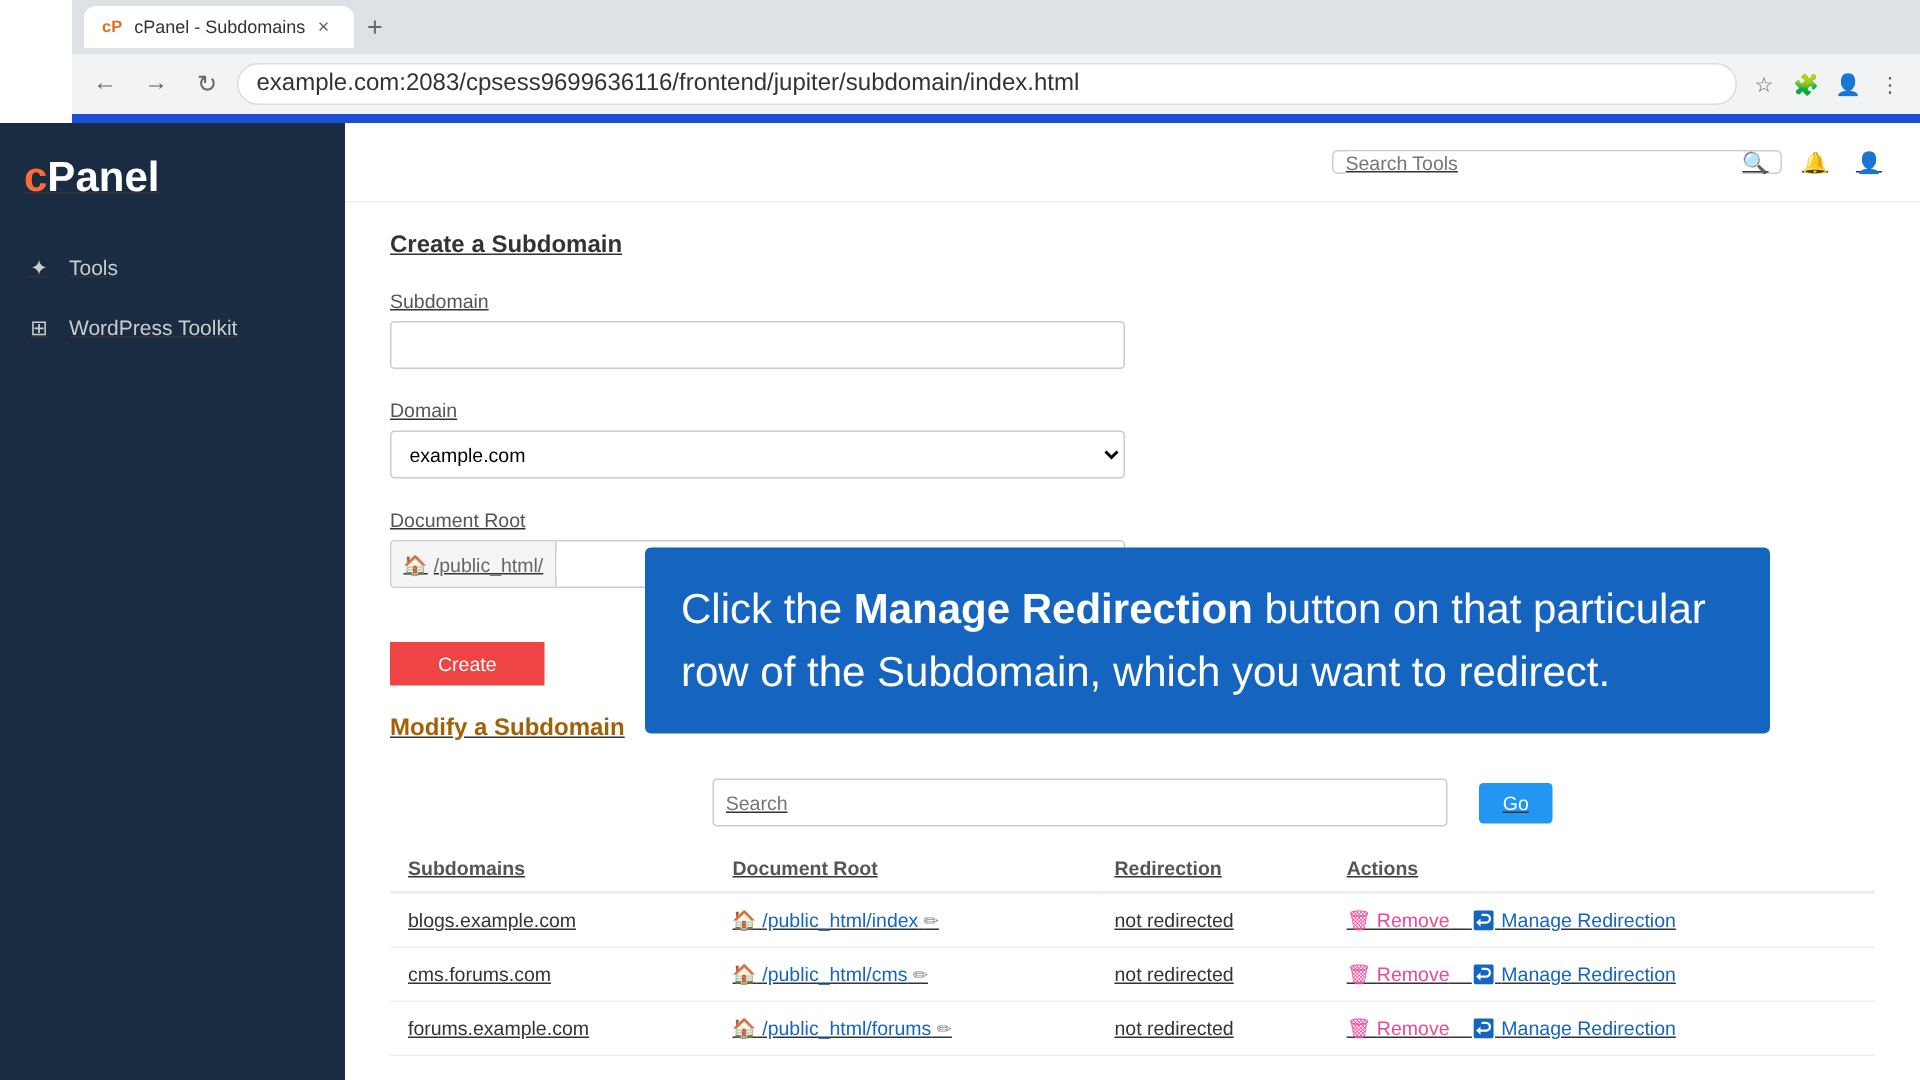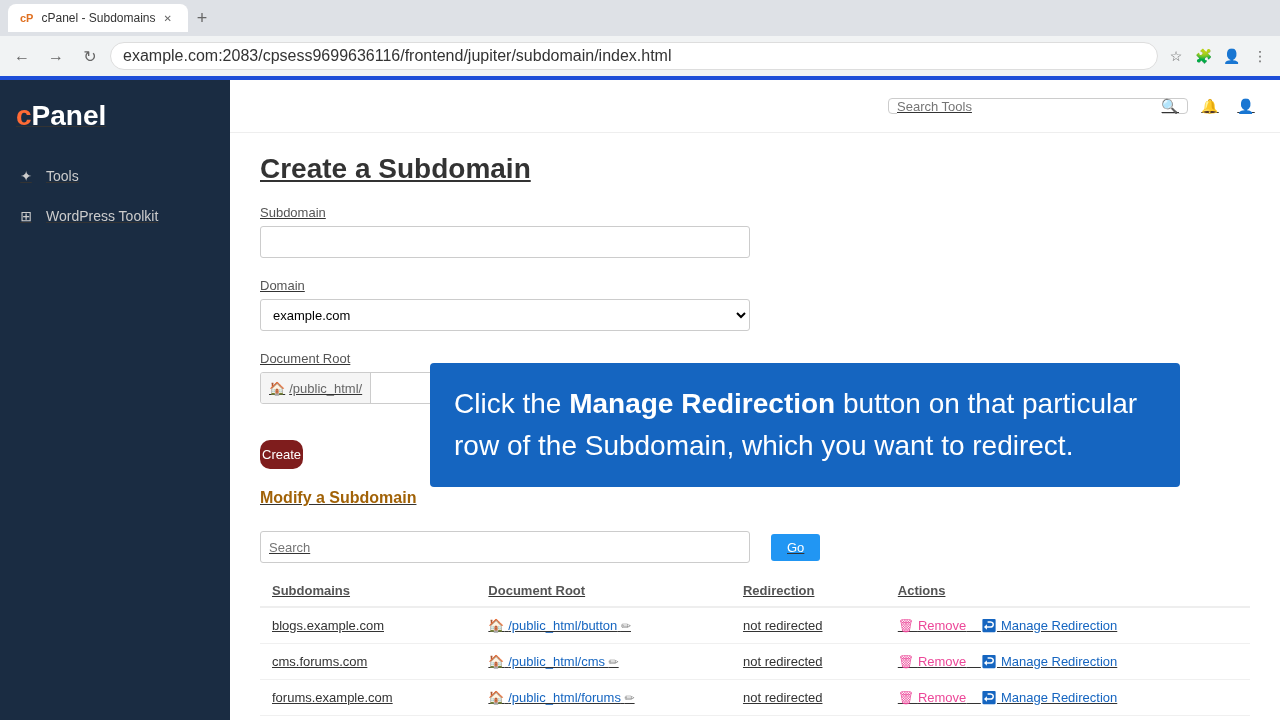--- a/index.html
+++ b/index.html
@@ -1,19 +1,19 @@
 <!DOCTYPE html>
 <html><head>
   <meta charset="utf-8">
   <style>
     * { box-sizing: border-box; margin: 0; padding: 0; }
     body { font-family: Arial, sans-serif; font-size: 14px; background: #fff; color: #333; height: 720px; width: 1280px; overflow: hidden; }
 
     
-    .browser-chrome { background: #fdba74; border-bottom: 4px solid #1d4ed8; }
+    .browser-chrome { background: #fdba74; border-bottom: 6px solid #1d4ed8; margin-left: 48px; }
     .tab-bar { display: flex; align-items: center; height: 36px; background: #dee1e6; padding: 0 8px; }
     .tab { display: flex; align-items: center; background: #fff; border-radius: 8px 8px 0 0; padding: 0 12px; height: 28px; font-size: 12px; color: #333; gap: 8px; min-width: 180px; }
     .tab-close { font-size: 10px; color: #666; cursor: pointer; }
     .tab-new { width: 28px; height: 28px; display: flex; align-items: center; justify-content: center; font-size: 18px; color: #666; }
     .address-bar { display: flex; align-items: center; height: 40px; background: #f1f3f4; padding: 0 8px; gap: 6px; }
     .nav-btn { width: 28px; height: 28px; display: flex; align-items: center; justify-content: center; border: none; background: none; cursor: pointer; color: #666; font-size: 16px; border-radius: 50%; }
     .url-box { flex: 1; height: 28px; background: #fff; border: 1px solid #ddd; border-radius: 14px; display: flex; align-items: center; padding: 0 12px; font-size: 16px; color: #333; }
     .browser-actions { display: flex; gap: 4px; align-items: center; }
     .browser-action-btn { width: 24px; height: 24px; display: flex; align-items: center; justify-content: center; color: #666; font-size: 14px; cursor: pointer; }
 
@@ -31,42 +31,42 @@
     .main { flex: 1; overflow-y: auto; background: #fff; }
 
     
     .topbar { display: flex; align-items: center; justify-content: flex-end; padding: 12px 20px; border-bottom: 1px solid #eee; gap: 8px; }
     .search-tools-box { display: flex; align-items: center; border: 1px solid #ccc; border-radius: 4px; padding: 0 8px; height: 16px; background: #fff; min-width: 300px; }
     .search-tools-input { border: none; outline: none; font-size: 13px; flex: 1; }
     .topbar-icon { width: 28px; height: 28px; display: flex; align-items: center; justify-content: center; cursor: pointer; color: #555; }
 
     
     .content { padding: 20px 30px; position: relative; }
-    .page-title { font-size: 28px; color: #333; margin-bottom: 20px; }
+    .page-title { font-size: 16px; color: #333; margin-bottom: 20px; }
 
     .form-section { margin-bottom: 20px; }
     .form-label { font-size: 13px; color: #555; margin-bottom: 6px; display: block; }
     .form-input { width: 490px; height: 32px; border: 1px solid #ccc; border-radius: 3px; padding: 0 8px; font-size: 13px; }
     .form-select { width: 490px; height: 32px; border: 1px solid #ccc; border-radius: 3px; padding: 0 8px; font-size: 13px; background: #fff; }
 
     .doc-root-wrapper { display: flex; align-items: center; width: 490px; height: 32px; border: 1px solid #ccc; border-radius: 3px; overflow: hidden; }
     .doc-root-prefix { background: #f5f5f5; border-right: 1px solid #ccc; padding: 0 8px; height: 100%; display: flex; align-items: center; font-size: 13px; color: #666; gap: 4px; }
     .doc-root-input { flex: 1; border: none; outline: none; padding: 0 8px; font-size: 13px; }
 
-    .create-btn { background: #7f1d1d; color: #fff; border: none; border-radius: 10px; padding: 7px 2px; font-size: 13px; cursor: pointer; margin-top: 16px; }
+    .create-btn { background: #ef4444; color: #fff; border: none; border-radius: 0; padding: 7px 32px; font-size: 13px; cursor: pointer; margin-top: 16px; }
 
     
     .tooltip-overlay { position: absolute; top: 230px; left: 200px; background: #1565C0; color: #fff; border-radius: 4px; padding: 20px 24px; max-width: 750px; z-index: 10; }
     .tooltip-overlay p { font-size: 28px; line-height: 1.5; }
     .tooltip-overlay strong { font-weight: bold; }
 
     
     .modify-section { margin-top: 20px; }
     .modify-title { font-size: 16px; color: #a16207; margin-bottom: 24px; }
-    .search-row { display: flex; align-items: center; gap: 21px; margin-bottom: 12px; }
+    .search-row { display: flex; align-items: center; gap: 21px; margin-bottom: 12px; justify-content: center; }
     .search-input { width: 490px; height: 32px; border: 1px solid #ccc; border-radius: 3px; padding: 0 8px; font-size: 13px; }
     .go-btn { background: #2196F3; color: #fff; border: none; border-radius: 3px; padding: 6px 16px; font-size: 13px; cursor: pointer; }
 
     
     .subdomain-table { width: 100%; border-collapse: collapse; }
     .subdomain-table th { text-align: left; padding: 8px 12px; border-bottom: 2px solid #eee; color: #555; font-size: 13px; }
     .subdomain-table td { padding: 10px 12px; border-bottom: 1px solid #f0f0f0; font-size: 13px; }
 
     .link-blue { color: #1565C0; text-decoration: none; }
     .link-red { color: #ec4899; text-decoration: none; }
@@ -184,21 +184,21 @@
               <th>Document Root</th>
               <th>Redirection</th>
               <th>Actions</th>
             </tr>
           </thead>
           <tbody>
             <tr>
               <td>blogs.example.com</td>
               <td>
                 <span>🏠</span>
-                <a class="link-blue" href="#">/public_html/button</a>
+                <a class="link-blue" href="#">/public_html/index</a>
                 <span class="edit-icon">✏</span>
               </td>
               <td>not redirected</td>
               <td>
                 <a class="link-red" href="#">🗑 <span>Remove</span></a>
                 &nbsp;&nbsp;
                 <a class="link-blue" href="#">↩ <span>Manage Redirection</span></a>
               </td>
             </tr>
             <tr>

